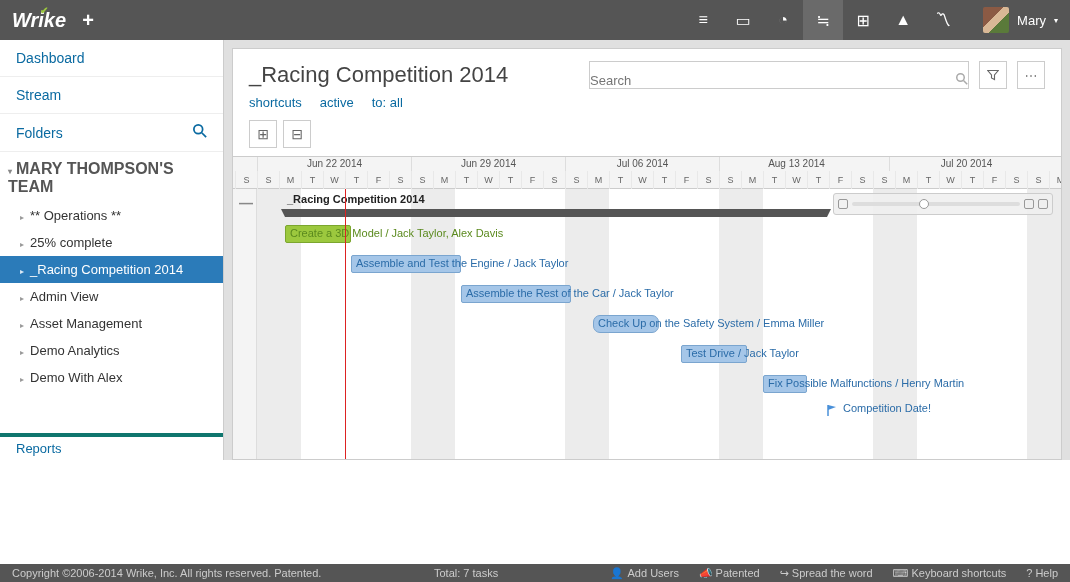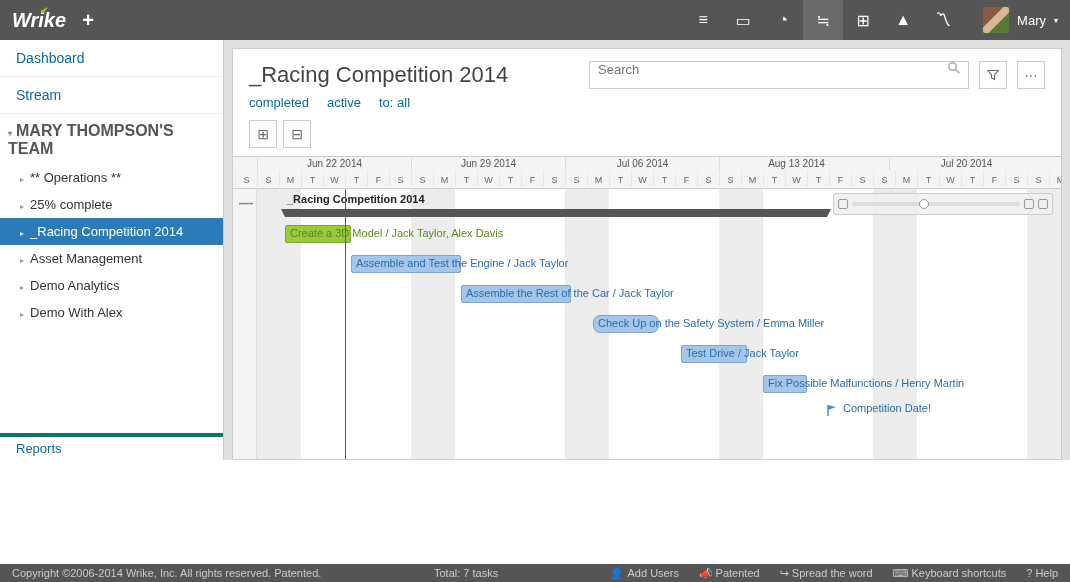--- a/index.html
+++ b/index.html
@@ -22,21 +22,21 @@
 .tree-group::before { content: "▾"; font-size: 8px; margin-right: 4px; color: #888; }
 .tree-node { font-size: 13px; padding: 6px 8px 6px 20px; cursor: pointer; color: #333; }
 .tree-node::before { content: "▸"; font-size: 8px; margin-right: 6px; color: #999; }
 .tree-node.sel { background: #2b7bb9; color: #fff; }
 .tree-node.sel::before { color: #dbe9f5; }
 .reports { padding: 4px 16px; color: #0a6aa1; border-top: 4px solid #0f766e; cursor: pointer; }
 .content { flex: 1; display: flex; flex-direction: column; background: #e0e0e0; padding: 8px 8px 0 8px; }
 .panel { background: #fff; border: 1px solid #ccc; flex: 1; display: flex; flex-direction: column; overflow: hidden; }
 .header { padding: 12px 16px 6px 16px; display: flex; align-items: center; gap: 10px; }
 .title { font-size: 22px; color: #444; flex: 1; }
-.search-box { display: flex; align-items: flex-start; border: 1px solid #ccc; height: 28px; width: 380px; padding: 0 8px; color: #999; }
+.search-box { display: flex; align-items: flex-end; border: 1px solid #ccc; height: 28px; width: 380px; padding: 0 0; color: #999; }
 .search-box input { border: none; outline: none; flex: 1; font-size: 13px; }
 .icon-btn { width: 28px; height: 28px; border: 1px solid #ccc; display: flex; align-items: center; justify-content: center; cursor: pointer; color: #666; }
 .filters { padding: 0 16px 10px 16px; display: flex; gap: 18px; color: #0a6aa1; font-size: 13px; }
 .toolbar-btns { padding: 0 16px 8px 16px; display: flex; gap: 6px; }
 .tbtn { width: 28px; height: 28px; border: 1px solid #ccc; display: flex; align-items: center; justify-content: center; cursor: pointer; font-size: 14px; color: #666; }
 .timeline-wrap { flex: 1; position: relative; border-top: 1px solid #ccc; overflow: hidden; }
 .tl-header { height: 32px; background: #f4f4f4; border-bottom: 1px solid #ccc; position: relative; }
 .tl-week { position: absolute; top: 0; height: 14px; line-height: 14px; font-size: 10px; color: #555; text-align: center; width: 154px; border-left: 1px solid #ddd; }
 .tl-days { position: absolute; top: 14px; left: 0; right: 0; height: 18px; }
 .tl-day { position: absolute; top: 0; width: 22px; height: 18px; line-height: 18px; text-align: center; font-size: 9px; color: #666; border-left: 1px solid #e8e8e8; }
@@ -84,25 +84,35 @@
     <span class="avatar"></span>
     <span>Mary</span>
     <span style="font-size:8px;">▾</span>
   </div>
 </div>
 
 <div class="main">
   <div class="sidebar">
     <div class="side-item">Dashboard</div>
     <div class="side-item">Stream</div>
+    <div class="folders-h">
+      <span>Folders</span>
+      <span style="color:#0a6aa1;">
+        <svg width="14" height="14" viewBox="0 0 16 16">
+            <circle cx="6" cy="6" r="5" fill="none" stroke="currentColor" stroke-width="2"></circle>
+            <line x1="10" y1="10" x2="15" y2="15" stroke="currentColor" stroke-width="2"></line>
+          </svg>
+      </span>
+    </div>
     <div class="tree">
       <div class="tree-group">MARY THOMPSON'S TEAM</div>
       <div class="tree-node">** Operations **</div>
       <div class="tree-node">25% complete</div>
       <div class="tree-node sel">_Racing Competition 2014</div>
+      <div class="tree-node">Admin View</div>
       <div class="tree-node">Asset Management</div>
       <div class="tree-node">Demo Analytics</div>
       <div class="tree-node">Demo With Alex</div>
     </div>
     <div class="reports">Reports</div>
   </div>
 
   <div class="content">
     <div class="panel">
       <div class="header">
@@ -117,21 +127,21 @@
           </span>
         </div>
         <div class="icon-btn">
           <svg width="12" height="12" viewBox="0 0 16 16">
               <path d="M1 2h14l-5 6v6l-4-2v-4z" fill="none" stroke="#666" stroke-width="1.5"></path>
             </svg>
         </div>
         <div class="icon-btn">⋯</div>
       </div>
       <div class="filters">
-        <span>completed</span>
+        <span>shortcuts</span>
         <span>active</span>
         <span>to: all</span>
       </div>
       <div class="toolbar-btns">
         <div class="tbtn">⊞</div>
         <div class="tbtn">⊟</div>
       </div>
 
       <div class="timeline-wrap">
         <div class="tl-header">

